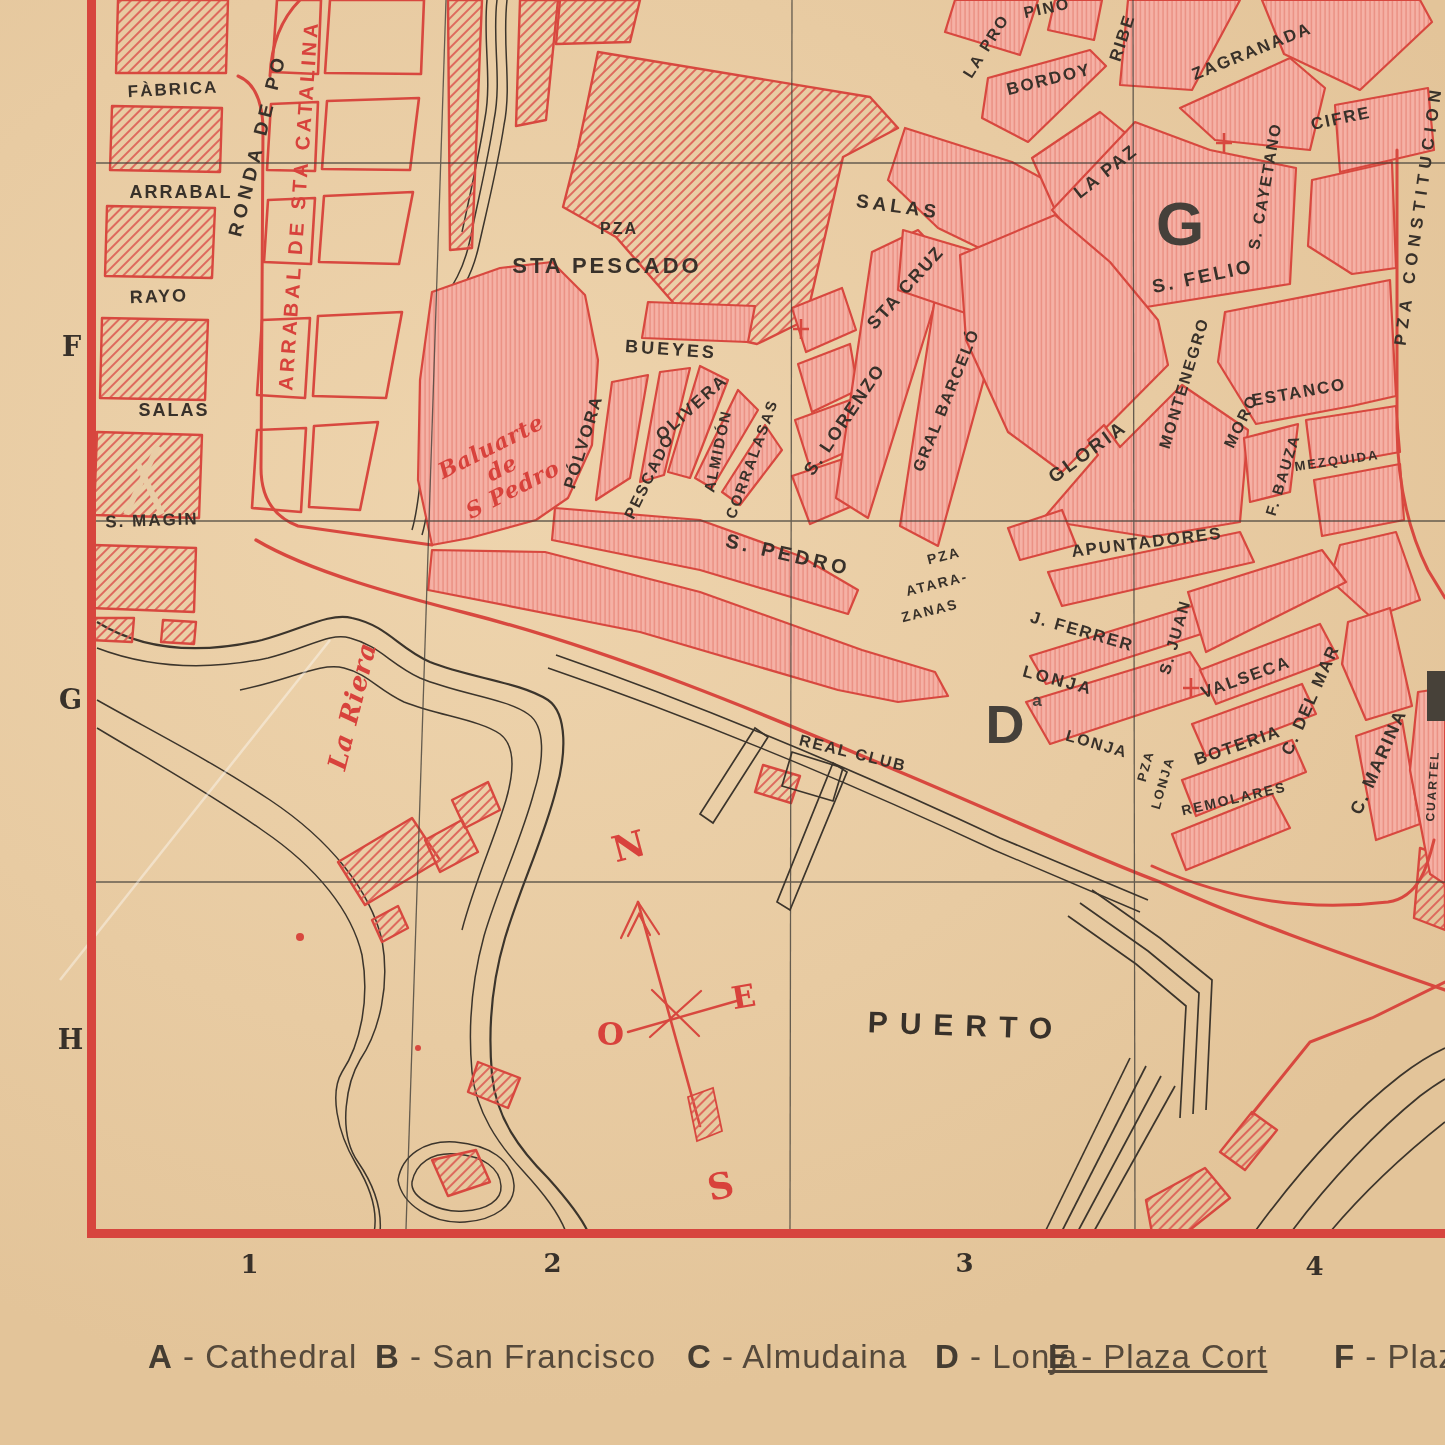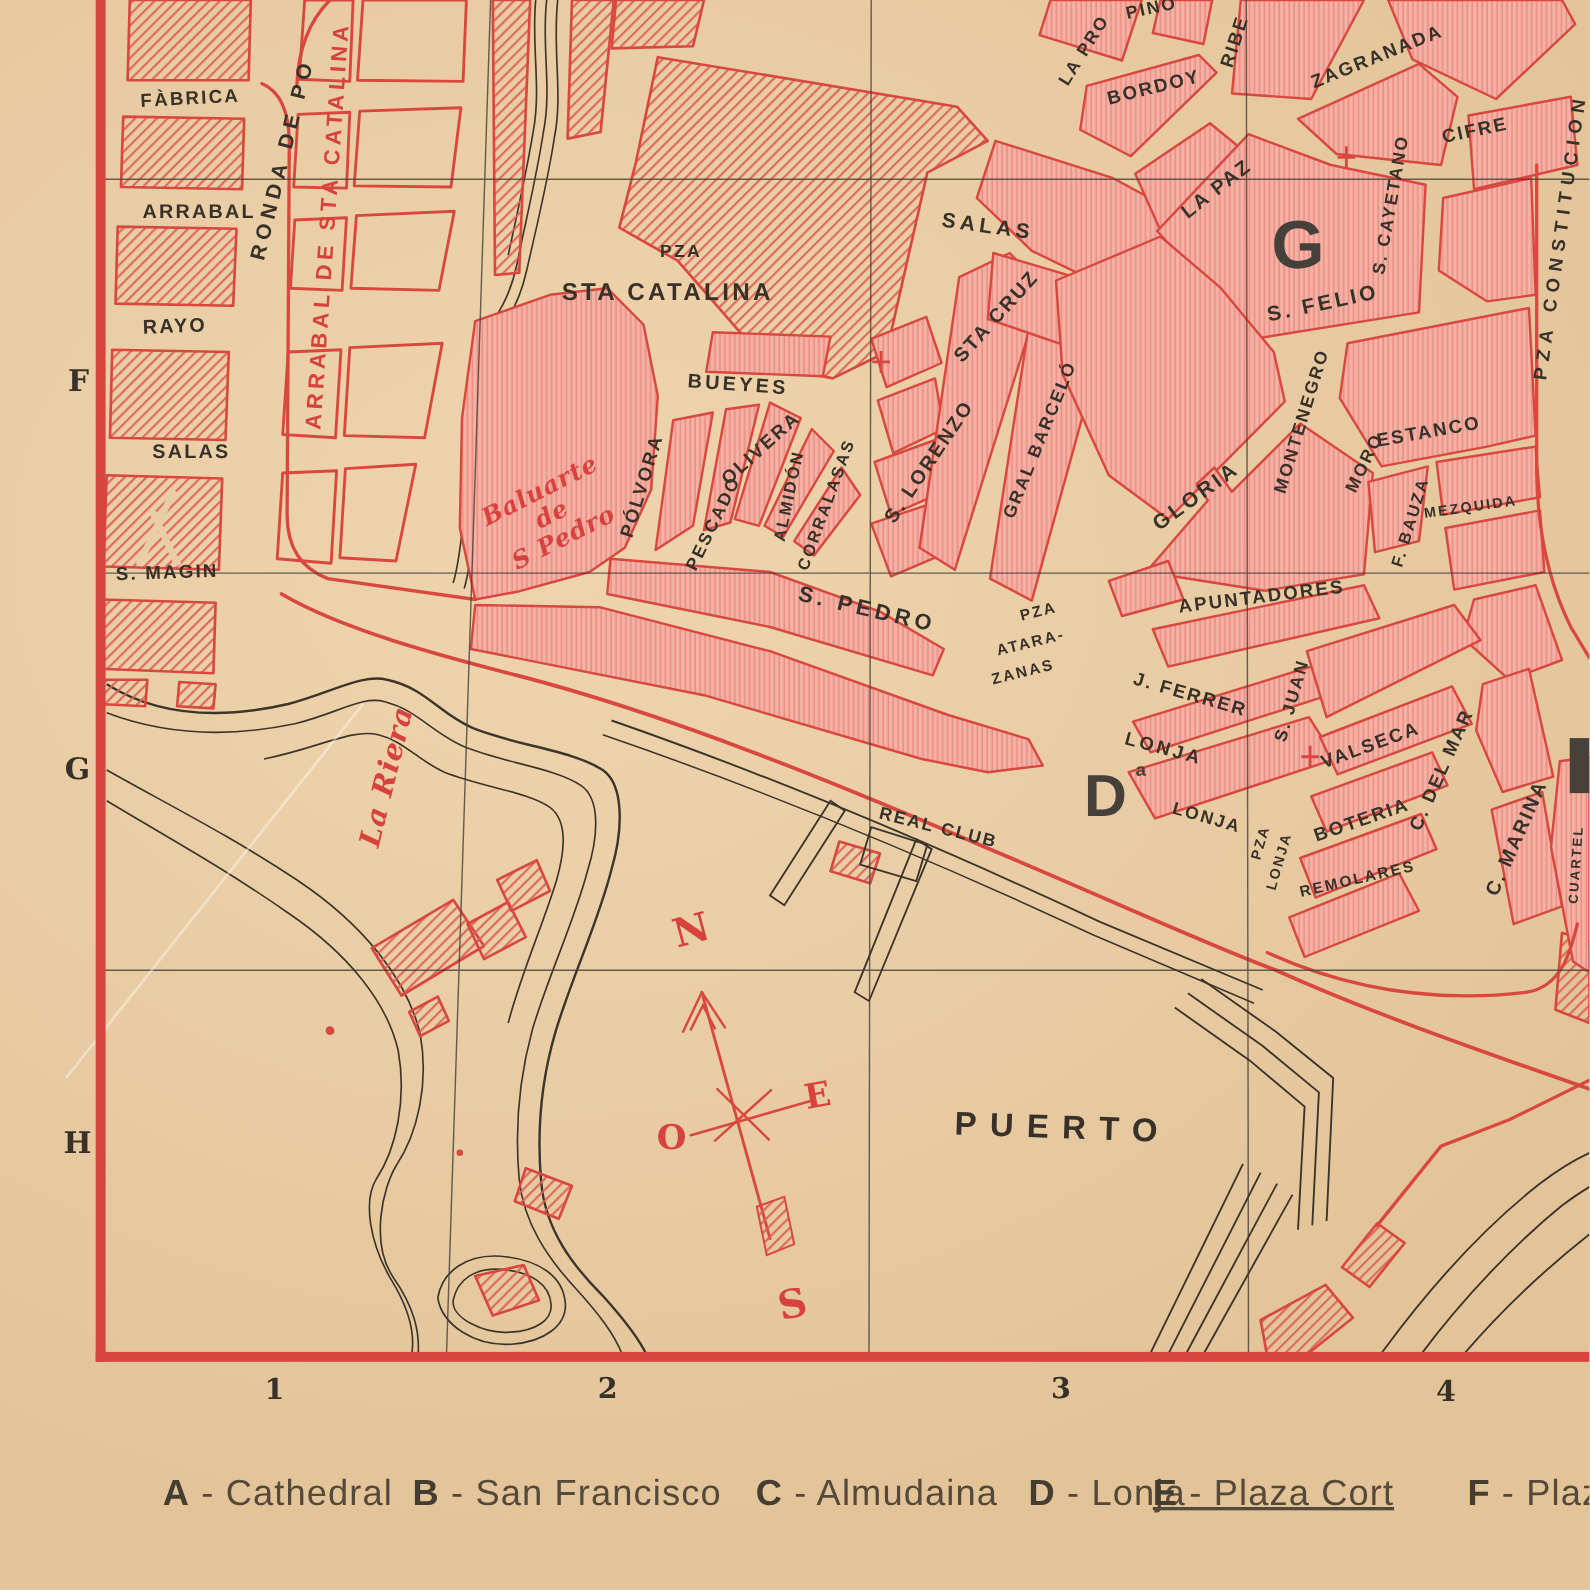--- a/index.html
+++ b/index.html
@@ -202,21 +202,21 @@
 </svg>
 
 <div id="labels">
       <div class="lbl" style="left: 173px; top: 90px; font-size: 17px; --r: -3deg;">FÀBRICA</div>
       <div class="lbl" style="left: 181px; top: 193px; font-size: 18px; --r: 0deg;">ARRABAL</div>
       <div class="lbl" style="left: 159px; top: 297px; font-size: 18px; --r: -2deg;">RAYO</div>
       <div class="lbl" style="left: 174px; top: 411px; font-size: 18px; --r: 0deg;">SALAS</div>
       <div class="lbl" style="left: 152px; top: 521px; font-size: 17px; --r: -2deg;">S. MAGIN</div>
       <div class="lbl" style="left: 258px; top: 145px; font-size: 19px; letter-spacing: 5px; --r: -76deg;">RONDA DE PO</div>
       <div class="lbl" style="left: 619px; top: 229px; font-size: 16px; --r: 0deg;">PZA</div>
-      <div class="lbl" style="left: 607px; top: 266px; font-size: 22px; letter-spacing: 3px; --r: 0deg;">STA CATALINA</div>
+      <div class="lbl" style="left: 607px; top: 266px; font-size: 22px; letter-spacing: 3px; --r: 0deg;">STA PESCADO</div>
       <div class="lbl" style="left: 898px; top: 207px; font-size: 19px; letter-spacing: 4px; --r: 8deg;">SALAS</div>
       <div class="lbl" style="left: 906px; top: 288px; font-size: 18px; --r: -48deg;">STA CRUZ</div>
       <div class="lbl" style="left: 671px; top: 350px; font-size: 18px; letter-spacing: 3px; --r: 4deg;">BUEYES</div>
       <div class="lbl" style="left: 692px; top: 408px; font-size: 17px; --r: -42deg;">OLIVERA</div>
       <div class="lbl" style="left: 584px; top: 442px; font-size: 17px; --r: -73deg;">PÓLVORA</div>
       <div class="lbl" style="left: 649px; top: 476px; font-size: 16px; --r: -64deg;">PESCADO</div>
       <div class="lbl" style="left: 718px; top: 451px; font-size: 15px; --r: -78deg;">ALMIDÓN</div>
       <div class="lbl" style="left: 752px; top: 459px; font-size: 15px; --r: -70deg;">CORRALASAS</div>
       <div class="lbl" style="left: 845px; top: 420px; font-size: 18px; --r: -56deg;">S. LORENZO</div>
       <div class="lbl" style="left: 946px; top: 400px; font-size: 16px; --r: -68deg;">GRAL BARCELÓ</div>

